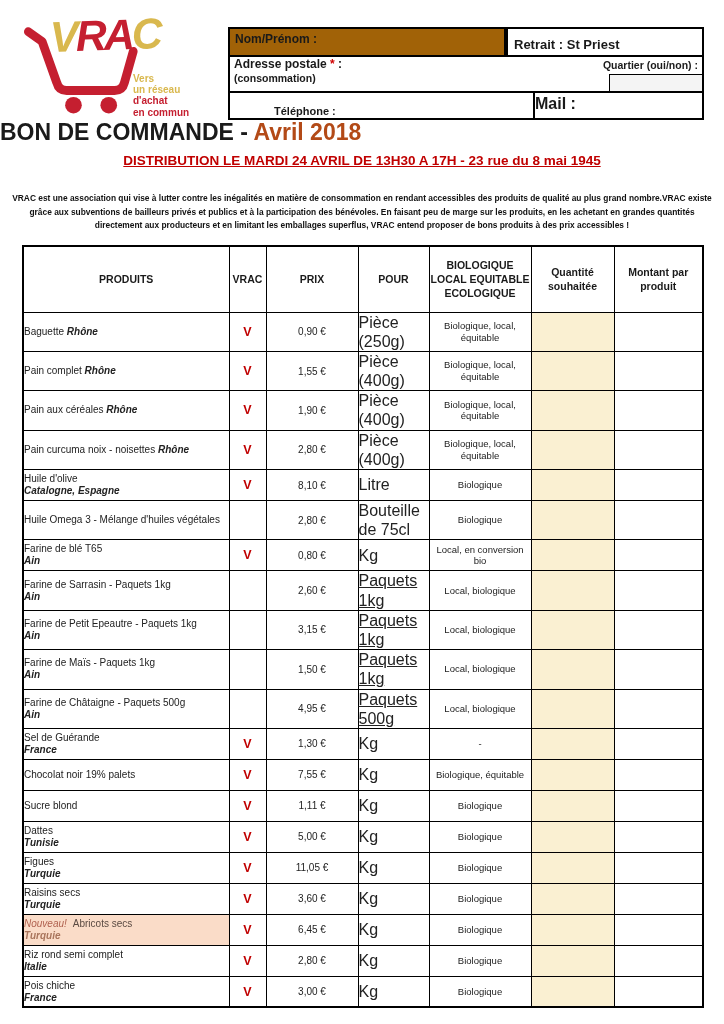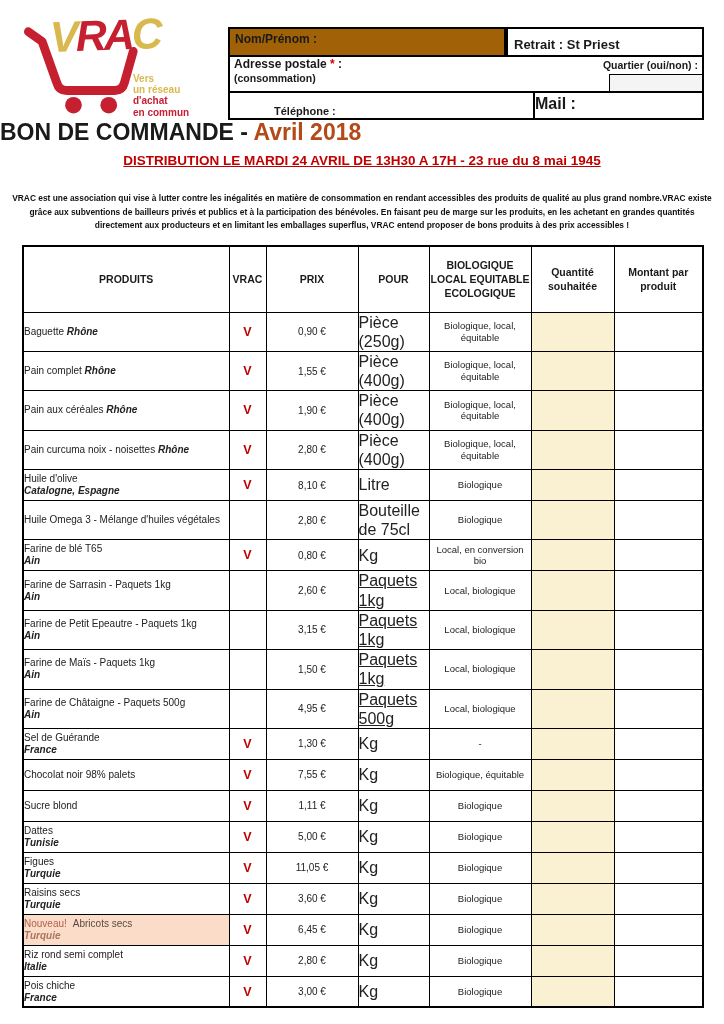--- a/index.html
+++ b/index.html
@@ -49,21 +49,21 @@
   .order-table { position:absolute; top:245px; left:22px; width:680px; border-collapse:collapse; table-layout:fixed;
                  border:2px solid #000; }
   .order-table th, .order-table td { border:1.5px solid #000; padding:0; box-sizing:border-box; }
   .order-table thead tr { height:66px; }
   .order-table tbody tr { height:31px; }
   th { font-size:10.5px; font-weight:700; text-align:center; vertical-align:middle; line-height:1.35; padding:0 2px; }
   .c-product { vertical-align:middle; padding:1px 5px; font-size:10px; color:#222; }
   .p-line1 { line-height:1.2; }
   .p-italic { font-style:italic; font-weight:700; }
   .p-origin { font-style:italic; font-weight:700; line-height:1.2; }
-  .new-label { color:#b0614f; margin-right:6px; }
+  .new-label { font-style:italic; color:#b0614f; margin-right:6px; }
   .c-product.hl { background:var(--new-row-bg); color:#5a4a42; }
   .c-product.hl .p-origin { color:#a9755c; }
   .c-vrac { text-align:center; vertical-align:middle; font-size:12.5px; font-weight:700; color:var(--vrac-mark-red); }
   .c-prix { text-align:center; vertical-align:middle; font-size:10px; padding-right:14px; color:#222; }
   .c-pour { vertical-align:middle; padding:1px 4px; font-size:16px; line-height:1.2; color:#222; }
   .c-pour .u { text-decoration:underline; }
   .c-bio  { text-align:center; vertical-align:middle; font-size:9.5px; line-height:1.25; padding:0 5px; color:#222; }
   .c-qty  { background:var(--qty-cell-bg); }
   .c-montant { background:#fff; }
 </style>
@@ -307,21 +307,21 @@
       <td class="c-vrac">V</td>
       <td class="c-prix">1,30 €</td>
       <td class="c-pour"><span>Kg</span></td>
       <td class="c-bio">-</td>
       <td class="c-qty"></td>
       <td class="c-montant"></td>
     </tr>
         <tr>
       <td class="c-product">
         <div class="p-line1">
-          <span>Chocolat noir 98% palets</span><span class="p-italic"></span>
+          <span>Chocolat noir 19% palets</span><span class="p-italic"></span>
         </div>
 
       </td>
       <td class="c-vrac">V</td>
       <td class="c-prix">7,55 €</td>
       <td class="c-pour"><span>Kg</span></td>
       <td class="c-bio">Biologique, équitable</td>
       <td class="c-qty"></td>
       <td class="c-montant"></td>
     </tr>

